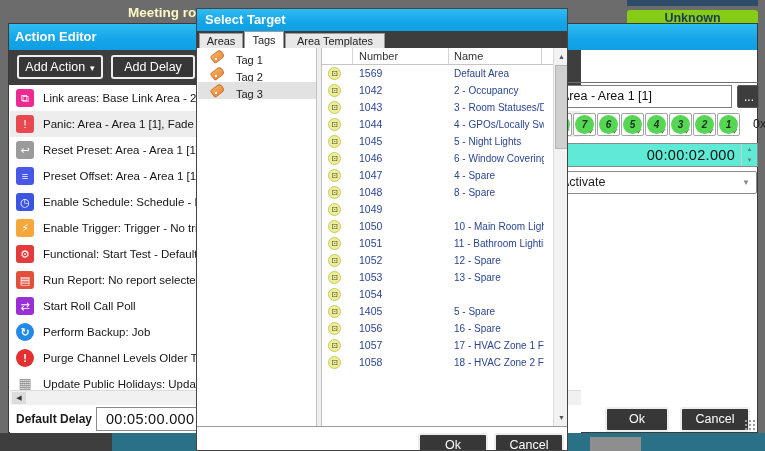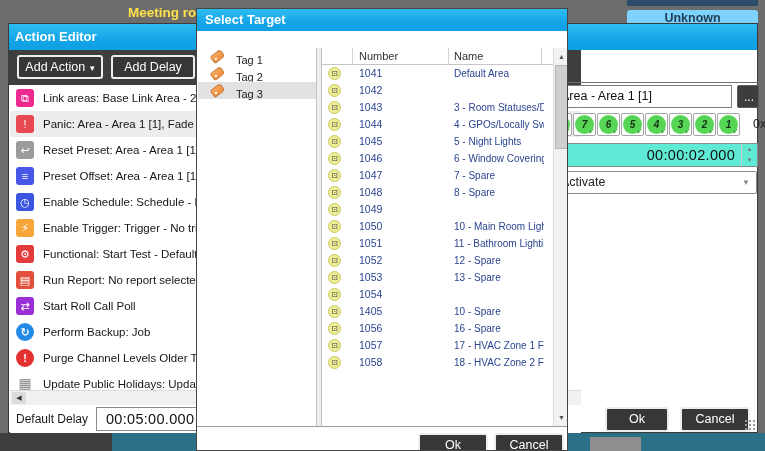--- a/index.html
+++ b/index.html
@@ -1,22 +1,22 @@
 <!DOCTYPE html>
 <html><head>
 <meta charset="utf-8">
 <style>
   html,body{margin:0;padding:0;background:#444;}
   *{box-sizing:border-box;font-family:"Liberation Sans","DejaVu Sans",sans-serif;}
   .stage{position:relative;width:765px;height:451px;overflow:hidden;background:#6c6c6c;}
 
   
-  .bg-text{position:absolute;left:128px;top:5px;font-size:13.5px;font-weight:600;color:#fde047;}
+  .bg-text{position:absolute;left:128px;top:5px;font-size:13.5px;font-weight:600;color:#fef9c3;}
   .bg-navy{position:absolute;left:627px;top:0;width:131px;height:6px;background:#2c4c6a;}
-  .unknown-btn{position:absolute;left:627px;top:10px;width:131px;height:18px;background:#7dd3fc;
+  .unknown-btn{position:absolute;left:627px;top:10px;width:131px;height:18px;background:#84cc16;
     border-radius:3px;color:#1e3c58;font-size:12.5px;font-weight:600;text-align:center;line-height:17px;z-index:0;}
   .strip-dark{position:absolute;left:0;top:433px;width:112px;height:18px;background:#3e3e3e;}
   .strip-teal{position:absolute;left:112px;top:433px;width:653px;height:18px;background:#2a7086;}
   .strip-gray{position:absolute;left:590px;top:437px;width:51px;height:14px;background:#8e8e8e;}
 
   
   .ae{position:absolute;left:8px;top:23px;width:750px;height:410px;background:#fff;border:1px solid #3a3a3a;z-index:2;}
   .ae-title{position:absolute;left:0;top:0;width:100%;height:26px;
     background:linear-gradient(180deg,#2fbcf2 0%,#14a5e8 60%,#0f9fe3 100%);
     color:#fff;font-size:13px;font-weight:600;line-height:26px;padding-left:6px;}
@@ -32,21 +32,21 @@
   .aicon{position:absolute;left:6px;top:4px;width:18px;height:18px;border-radius:3px;
     color:#fff;font-size:11px;text-align:center;line-height:18px;}
   .aicon.circle{border-radius:50%;font-weight:700;}
   .aicon.outline{background:#fff !important;color:#8a8a8a;font-size:14px;line-height:17px;}
   .alabel{position:absolute;left:33px;top:0;width:530px;height:26px;line-height:26px;
     font-size:11.5px;color:#161616;white-space:nowrap;overflow:hidden;}
   .hscroll{position:absolute;left:1px;top:366px;width:571px;height:15px;background:#f1f1f1;border-top:1px solid #dcdcdc;}
   .harrow{position:absolute;left:2px;top:1px;width:14px;height:12px;background:#dcdcdc;color:#333;
     font-size:7px;text-align:center;line-height:12px;}
   .ae-bottom{position:absolute;left:1px;top:381px;width:571px;height:28px;background:#fff;}
-  .dd-label{position:absolute;left:6px;top:0;height:24px;line-height:28px;font-size:12px;color:#1b1b1b;}
+  .dd-label{position:absolute;left:6px;top:0;height:24px;line-height:28px;font-size:12px;color:#1b1b1b;font-weight:bold;}
   .dd-field{position:absolute;left:86px;top:2px;width:132px;height:24px;border:1px solid #8a8a8a;background:#fff;
     font-size:14.5px;color:#111;line-height:22px;padding-left:9px;letter-spacing:.3px;}
   
   .ae-divider{position:absolute;left:540px;top:58px;width:209px;height:1px;background:#6f6f6f;}
   .target-field{position:absolute;left:546px;top:61px;width:177px;height:23px;border:1px solid #7f7f7f;background:#fff;
     font-size:12.5px;color:#111;line-height:21px;padding-left:5px;white-space:nowrap;overflow:hidden;}
   .browse-btn{position:absolute;left:728px;top:61px;width:22px;height:23px;background:#3d3d3d;border:1px solid #5a5a5a;
     border-radius:2px;color:#fff;font-size:12px;text-align:center;line-height:16px;}
   .chan{position:absolute;top:89px;width:23px;height:23px;background:#fff;border:1px solid #a5a5a5;border-radius:2px;}
   .chan .ball{position:absolute;left:1px;top:1px;width:19px;height:19px;border-radius:50%;background:#57d656;
@@ -233,20 +233,25 @@
       <span class="mode-val">Activate</span>
       <span class="mode-caret">▼</span>
     </div>
     <button class="dbtn ae-ok">Ok</button>
     <button class="dbtn ae-cancel">Cancel</button>
     <div class="grip"></div>
   </section>
 
   <section class="st">
     <header class="st-title">Select Target</header>
+    <div class="st-tabs" id="tabstrip">
+        <div class="tab" style="left: 2px; width: 44px; top: 2px; height: 15px; line-height: 14px;">Areas</div>
+        <div class="tab active" style="left: 47px; width: 40px; top: 0px; height: 17px; line-height: 16px;">Tags</div>
+        <div class="tab" style="left: 88px; width: 100px; top: 2px; height: 15px; line-height: 14px;">Area Templates</div>
+      </div>
     <div class="st-content"></div>
     <div id="tagpanel"></div>
     <div class="splitter"></div>
     <div class="thead">
       <span class="h1">Number</span>
       <span class="h2">Name</span>
       <span class="vsep" style="left:30px"></span>
       <span class="vsep" style="left:126px"></span>
       <span class="vsep" style="left:219px"></span>
     </div>
@@ -264,26 +269,27 @@
       <div class="tagrow" style="top: 56px;">
         <span class="tagicon"></span>
         <span class="taglabel">Tag 2</span>
       </div>
       <div class="tagrow sel" style="top: 73px;">
         <span class="tagicon"></span>
         <span class="taglabel">Tag 3</span>
       </div>
       <div class="trow" style="top: 56px;">
         <span class="ticon">⊡</span>
-        <span class="tnum">1041</span>
+        <span class="tnum">1569</span>
         <span class="tname">Default Area</span>
       </div>
       <div class="trow" style="top: 73px;">
         <span class="ticon">⊡</span>
         <span class="tnum">1042</span>
+        <span class="tname">2 - Occupancy</span>
       </div>
       <div class="trow" style="top: 90px;">
         <span class="ticon">⊡</span>
         <span class="tnum">1043</span>
         <span class="tname">3 - Room Statuses/Do</span>
       </div>
       <div class="trow" style="top: 107px;">
         <span class="ticon">⊡</span>
         <span class="tnum">1044</span>
         <span class="tname">4 - GPOs/Locally Swit</span>
@@ -294,21 +300,21 @@
         <span class="tname">5 - Night Lights</span>
       </div>
       <div class="trow" style="top: 141px;">
         <span class="ticon">⊡</span>
         <span class="tnum">1046</span>
         <span class="tname">6 - Window Covering</span>
       </div>
       <div class="trow" style="top: 158px;">
         <span class="ticon">⊡</span>
         <span class="tnum">1047</span>
-        <span class="tname">7 - Spare</span>
+        <span class="tname">4 - Spare</span>
       </div>
       <div class="trow" style="top: 175px;">
         <span class="ticon">⊡</span>
         <span class="tnum">1048</span>
         <span class="tname">8 - Spare</span>
       </div>
       <div class="trow" style="top: 192px;">
         <span class="ticon">⊡</span>
         <span class="tnum">1049</span>
       </div>
@@ -332,21 +338,21 @@
         <span class="tnum">1053</span>
         <span class="tname">13 - Spare</span>
       </div>
       <div class="trow" style="top: 277px;">
         <span class="ticon">⊡</span>
         <span class="tnum">1054</span>
       </div>
       <div class="trow" style="top: 294px;">
         <span class="ticon">⊡</span>
         <span class="tnum">1405</span>
-        <span class="tname">10 - Spare</span>
+        <span class="tname">5 - Spare</span>
       </div>
       <div class="trow" style="top: 311px;">
         <span class="ticon">⊡</span>
         <span class="tnum">1056</span>
         <span class="tname">16 - Spare</span>
       </div>
       <div class="trow" style="top: 328px;">
         <span class="ticon">⊡</span>
         <span class="tnum">1057</span>
         <span class="tname">17 - HVAC Zone 1 Fan</span>

